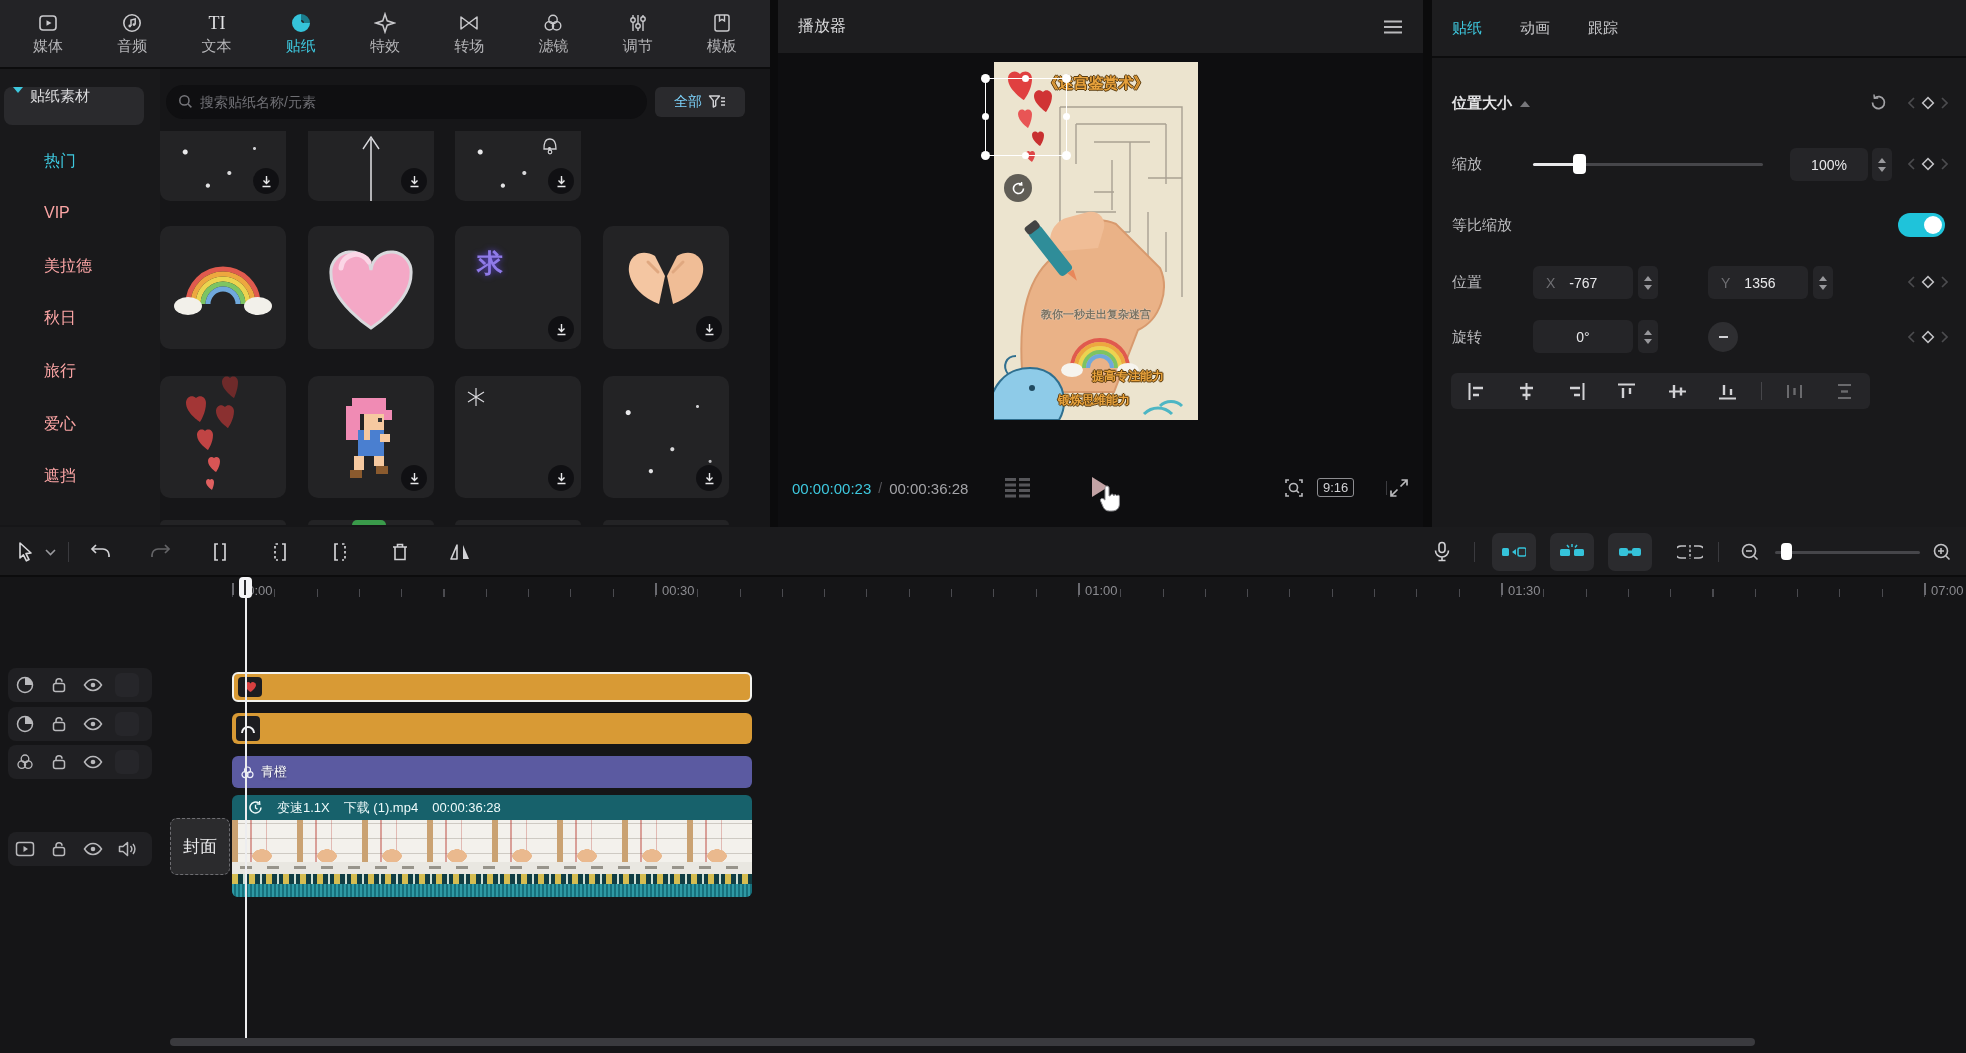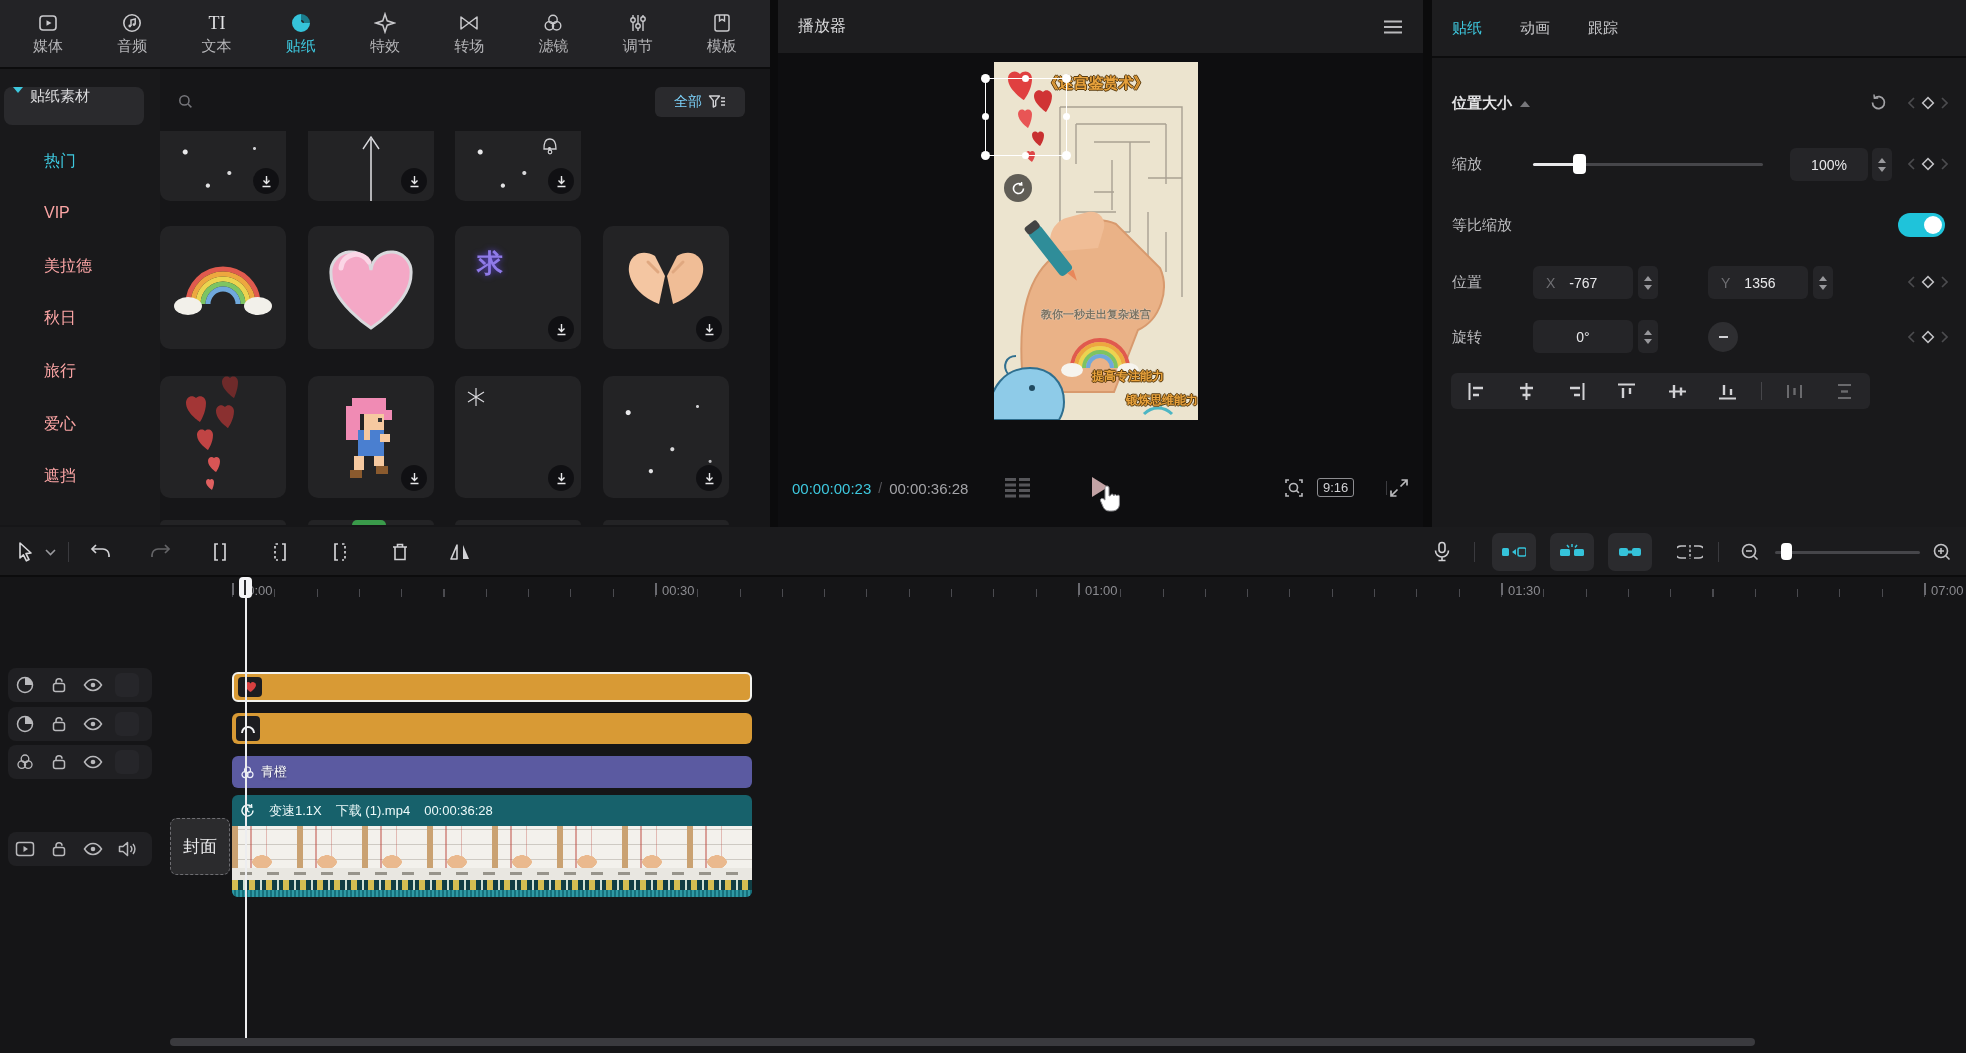--- a/index.html
+++ b/index.html
@@ -98,21 +98,21 @@
   .rtick{position:absolute;top:56px;width:2px;height:12px;background:#6a6a70}
   .trackhdr{position:absolute;left:8px;width:144px;height:34px;background:#202023;border-radius:8px;
             display:flex;align-items:center}
   .thslot{width:34px;display:flex;justify-content:center}
   .emptyslot{width:24px;height:24px;border-radius:6px;background:#26262a;margin-left:5px}
   .cover{position:absolute;left:170px;top:291px;width:60px;height:57px;background:#2b2b2d;border:1.6px dashed #6e6e72;
          border-radius:7px;display:flex;align-items:center;justify-content:center;font-size:17px;color:#ececee;box-sizing:border-box}
   .clip{position:absolute;left:232px;width:520px;border-radius:6px;box-sizing:border-box}
   .clip-thumb{position:absolute;left:4px;top:3px;bottom:3px;width:24px;background:#1d1d20;border-radius:4px;
               display:flex;align-items:center;justify-content:center}
-  .vclip-hdr{height:31px;background:#17616b;display:flex;align-items:center;gap:14px;padding-left:8px;
+  .vclip-hdr{height:25px;background:#17616b;display:flex;align-items:center;gap:14px;padding-left:16px;
              font-size:13px;color:#eefafa;white-space:nowrap}
   .filmstrip{height:42px;background-color:#f3f1ec;background-image:
       repeating-linear-gradient(90deg,#caa272 0 6px,transparent 6px 65px),
       radial-gradient(ellipse 16px 11px at 30px 36px,#eab98e 0 60%,transparent 62%),
       repeating-linear-gradient(90deg,transparent 0 18px,rgba(185,60,50,.45) 18px 20px,transparent 20px 34px,rgba(185,60,50,.3) 34px 35px,transparent 35px 65px),
       repeating-linear-gradient(0deg,transparent 0 8px,rgba(120,112,100,.3) 8px 9px,transparent 9px 15px);
       background-size:auto,65px 42px,auto,auto}
   .capstrip{height:12px;background:#e9e7e1;background-image:repeating-linear-gradient(90deg,#97948b 0 12px,transparent 12px 27px);
             background-size:100% 3px;background-repeat:no-repeat;background-position:8px 4px}
   .dotstrip{height:10px;background:#113e44;background-image:
@@ -226,20 +226,21 @@
           <div class="cat-item sel" style="top:92px">热门</div>
           <div class="cat-item" style="top:144px">VIP</div>
           <div class="cat-item" style="top:197px">美拉德</div>
           <div class="cat-item" style="top:249px">秋日</div>
           <div class="cat-item" style="top:302px">旅行</div>
           <div class="cat-item" style="top:355px">爱心</div>
           <div class="cat-item" style="top:407px">遮挡</div>
         </aside>
 
         <div class="lib-content">
+          <input class="search-input" type="text" placeholder="搜索贴纸名称/元素" style="">
           <span class="search-mag">
               <svg width="15" height="15" viewBox="0 0 15 15">
                 <circle cx="6.4" cy="6.4" r="4.6" fill="none" stroke="#76767b" stroke-width="1.5"></circle>
                 <path d="M10 10l3.4 3.4" stroke="#76767b" stroke-width="1.5"></path>
               </svg>
             </span>
           <div class="filter-btn">
             <span>全部</span>
             <span>
                 <svg width="18" height="16" viewBox="0 0 18 16">
@@ -430,21 +431,21 @@
           </g>
 
           <path d="M-6 358c0-34 18-52 42-52 20 0 34 14 34 34 0 7-2 13-5 18z" fill="#8ecbe8" stroke="#2f6f8f" stroke-width="2"></path>
           <circle cx="38" cy="326" r="3" fill="#204a60"></circle>
           <path d="M14 312c-6-8-2-18 8-18" fill="none" stroke="#2f6f8f" stroke-width="2"></path>
           <path d="M150 352c8-8 20-8 28 0M166 344c6-6 16-6 22 0" fill="none" stroke="#4db6c4" stroke-width="3"></path>
         </svg>
         <div class="abs" style="left:0;top:12px;width:204px;text-align:center;font-size:15px;font-weight:bold;color:#e8a23c;text-shadow:-1px 0 #5a3c10,1px 0 #5a3c10,0 -1px #5a3c10,0 1px #5a3c10">《迷宫鉴赏术》</div>
         <div class="abs" style="left:0;top:245px;width:204px;text-align:center;font-size:11px;font-weight:bold;color:#7b7260;text-shadow:0 0 1px #fff">教你一秒走出复杂迷宫</div>
         <div class="abs" style="left:64px;top:306px;width:140px;text-align:center;font-size:12px;font-weight:bold;color:#e8a23c;text-shadow:-1px 0 #5a3c10,1px 0 #5a3c10,0 -1px #5a3c10,0 1px #5a3c10">提高专注能力</div>
-        <div class="abs" style="left:64px;top:330px;width:140px;text-align:right;font-size:12px;font-weight:bold;color:#e8a23c;text-shadow:-1px 0 #5a3c10,1px 0 #5a3c10,0 -1px #5a3c10,0 1px #5a3c10">锻炼思维能力</div>
+        <div class="abs" style="left:64px;top:330px;width:140px;text-align:left;font-size:12px;font-weight:bold;color:#e8a23c;text-shadow:-1px 0 #5a3c10,1px 0 #5a3c10,0 -1px #5a3c10,0 1px #5a3c10">锻炼思维能力</div>
       </div>
 
       <div class="sel-box">
         <span class="hdl" style="left:-5px;top:-5px;width:9px;height:9px"></span>
         <span class="hdl" style="right:-5px;top:-5px;width:9px;height:9px"></span>
         <span class="hdl" style="left:-5px;bottom:-5px;width:9px;height:9px"></span>
         <span class="hdl" style="right:-5px;bottom:-5px;width:9px;height:9px"></span>
         <span class="hdl" style="left:36px;top:-4px;width:7px;height:7px"></span>
         <span class="hdl" style="left:36px;bottom:-4px;width:7px;height:7px"></span>
         <span class="hdl" style="left:-4px;top:34px;width:7px;height:7px"></span>

